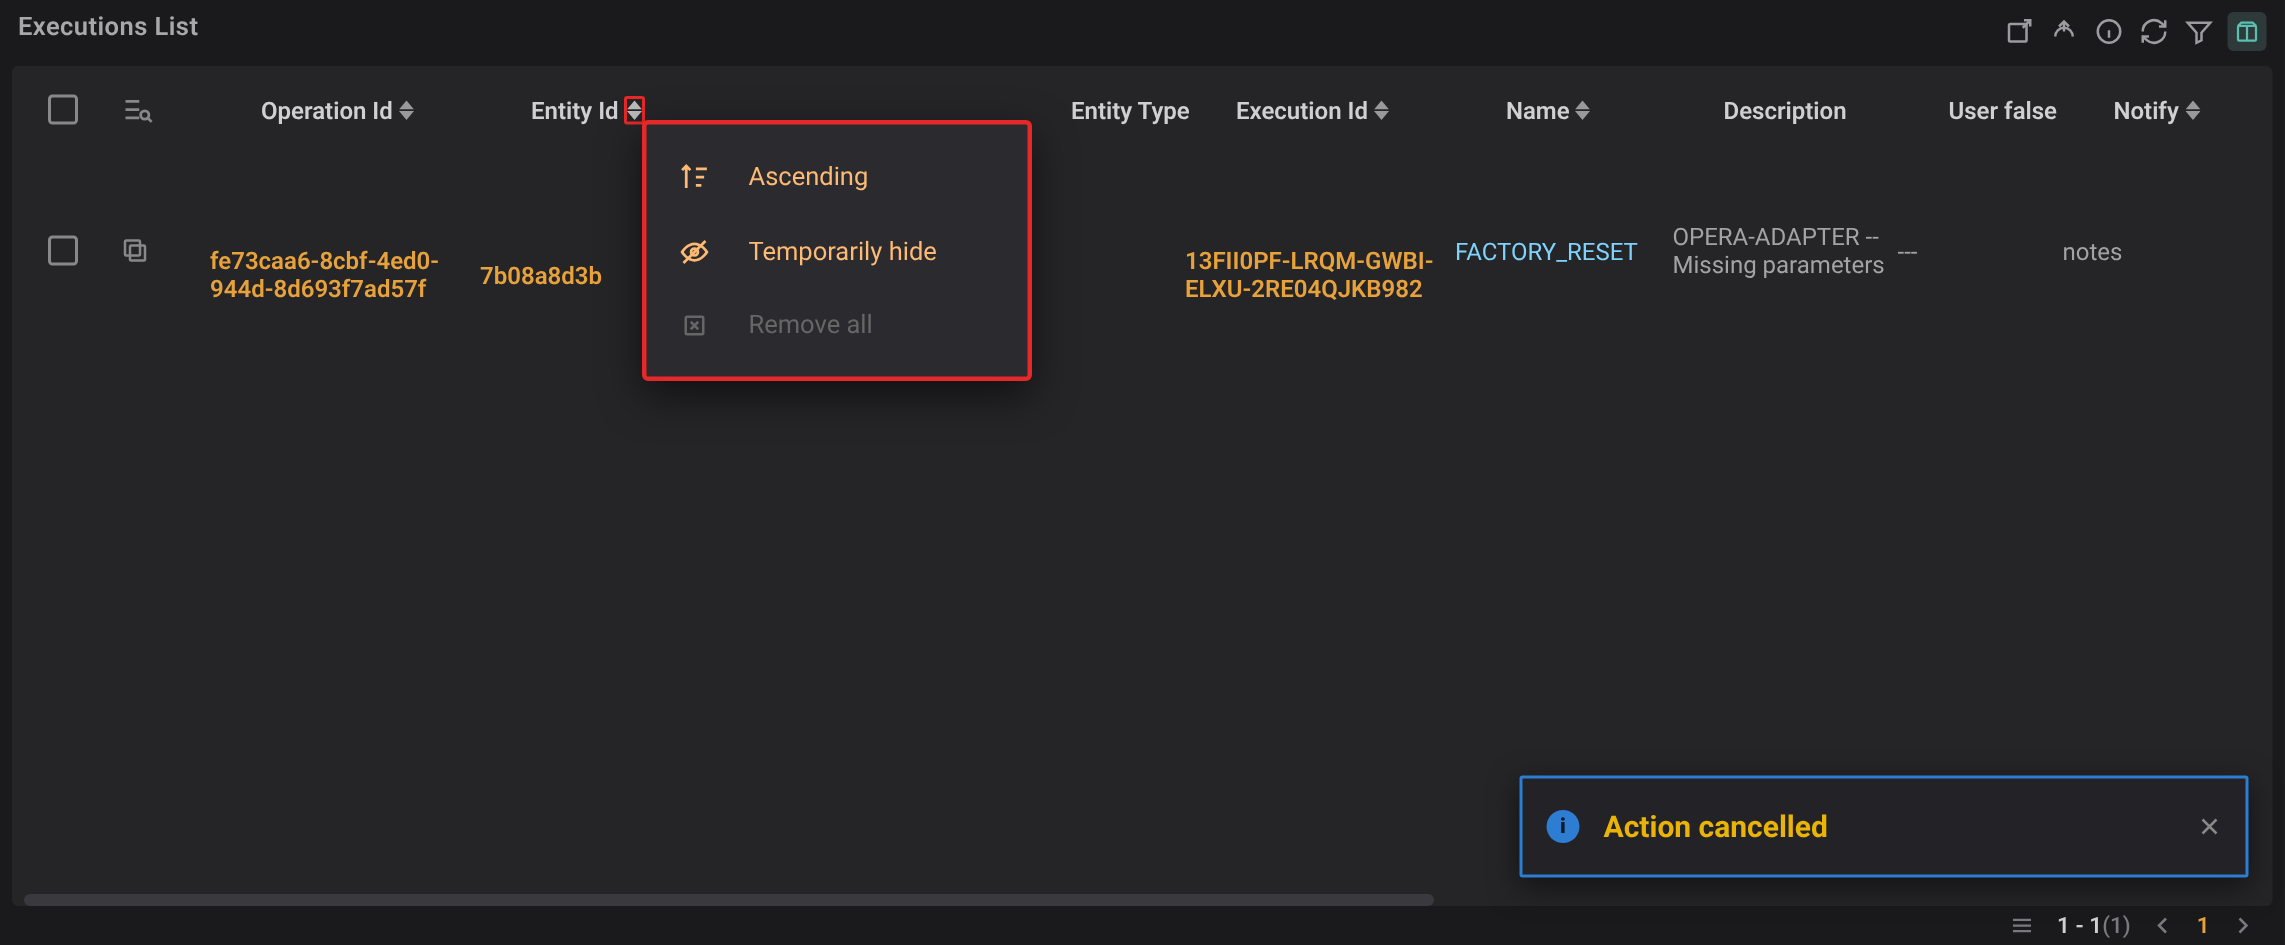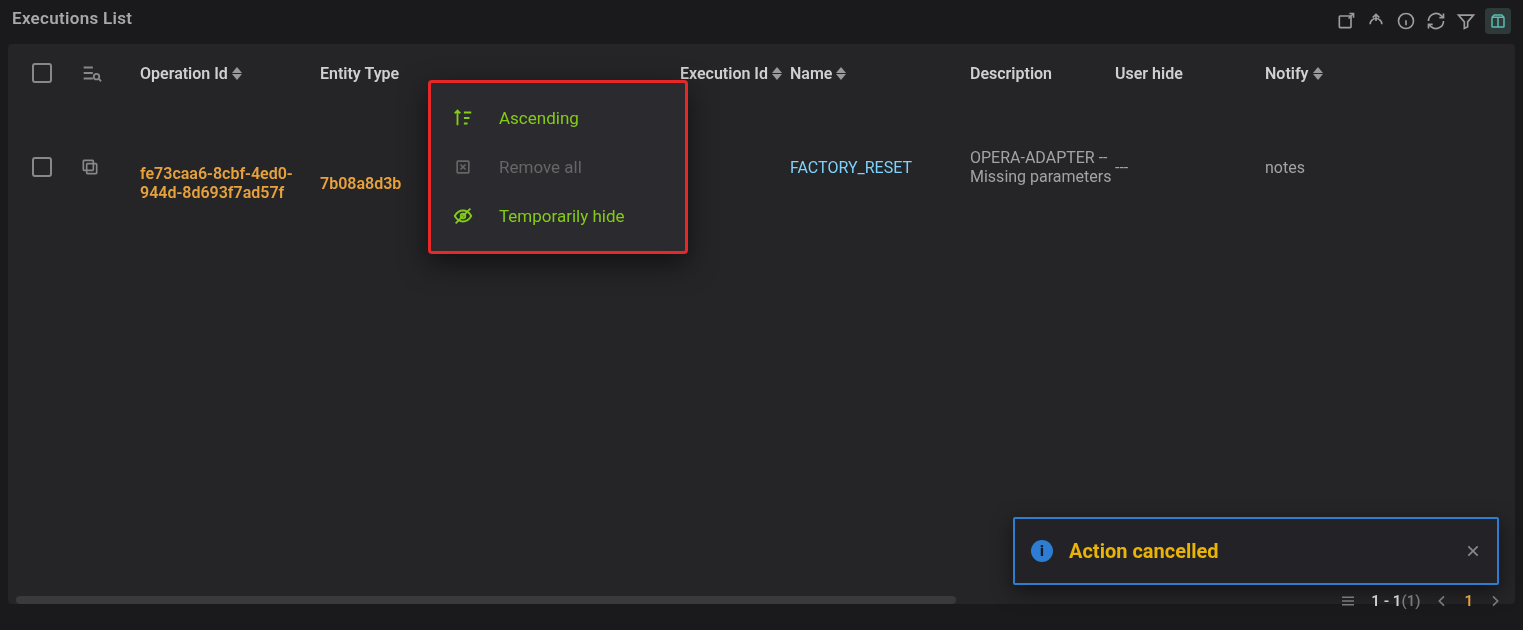--- a/index.html
+++ b/index.html
@@ -61,20 +61,21 @@
   padding: 18px 0 18px 12px;
   font-weight: 600;
   color: #d0d0d2;
   font-size: 16px;
 }
 .th {
   display: flex;
   align-items: center;
   gap: 4px;
   white-space: nowrap;
+  margin-left: 34px;
 }
 .sort-icon {
   display: inline-flex;
   flex-direction: column;
   line-height: 0;
   gap: 1px;
 }
 .sort-icon svg { width: 10px; height: 6px; }
 .sort-box {
   border: 2px solid #e62828;
@@ -105,21 +106,21 @@
   border: 3px solid #e62828;
   border-radius: 4px;
   box-shadow: 0 10px 28px rgba(0,0,0,.55);
   padding: 10px 0;
 }
 .dropdown-item {
   display: flex;
   align-items: center;
   gap: 24px;
   padding: 14px 20px;
-  color: #84cc16;
+  color: #fdba74;
   font-size: 17px;
   cursor: pointer;
 }
 .dropdown-item.disabled { color: #666; cursor: default; }
 .dropdown-icon { width: 24px; display: flex; justify-content: center; }
 .toast {
   position: absolute;
   right: 24px;
   bottom: 45px;
   width: 486px;
@@ -144,21 +145,21 @@
   align-items: center;
   justify-content: center;
   font-size: 14px;
 }
 .toast-text { font-weight: 700; color:#eab308; font-size:20px; }
 .toast-close { color:#888; cursor:pointer; font-size:18px; }
 .scrollbar-h { position:absolute; left:8px; bottom:0; height:8px; width:940px; background:#3a3a3e; border-radius:4px;}
 .pager {
   position: absolute;
   right: 20px;
-  bottom: 20px;
+  bottom: 4px;
   display: flex;
   align-items: center;
   gap: 14px;
   color: #cfcfd1;
   font-size: 15px;
   font-weight: 600;
 }
 .pager .dim { color:#7a7a7e; font-weight:500; }
 .pager .accent { color:#e8a23c; }
 .pager-icon { color:#7a7a7e; cursor:pointer; }
@@ -230,20 +231,31 @@
       <span class="sort-icon">
         <svg viewBox="0 0 10 6">
             <path d="M5 0L0 6h10z" fill="#999"></path>
           </svg>
         <svg viewBox="0 0 10 6">
             <path d="M5 6L0 0h10z" fill="#999"></path>
           </svg>
       </span>
     </div>
     <div class="th">
+      <span>Entity Id</span>
+      <span class="sort-icon sort-box">
+        <svg viewBox="0 0 10 6">
+            <path d="M5 0L0 6h10z" fill="#bbb"></path>
+          </svg>
+        <svg viewBox="0 0 10 6">
+            <path d="M5 6L0 0h10z" fill="#bbb"></path>
+          </svg>
+      </span>
+    </div>
+    <div class="th">
       <span>Entity Type</span>
     </div>
     <div class="th">
       <span>Execution Id</span>
       <span class="sort-icon">
         <svg viewBox="0 0 10 6">
             <path d="M5 0L0 6h10z" fill="#999"></path>
           </svg>
         <svg viewBox="0 0 10 6">
             <path d="M5 6L0 0h10z" fill="#999"></path>
@@ -258,21 +270,21 @@
           </svg>
         <svg viewBox="0 0 10 6">
             <path d="M5 6L0 0h10z" fill="#999"></path>
           </svg>
       </span>
     </div>
     <div class="th">
       <span>Description</span>
     </div>
     <div class="th">
-      <span>User hide</span>
+      <span>User false</span>
     </div>
     <div class="th">
       <span>Notify</span>
       <span class="sort-icon">
         <svg viewBox="0 0 10 6">
             <path d="M5 0L0 6h10z" fill="#999"></path>
           </svg>
         <svg viewBox="0 0 10 6">
             <path d="M5 6L0 0h10z" fill="#999"></path>
           </svg>
@@ -286,57 +298,58 @@
       </div>
     <div class="filter-col-icon">
       <svg viewBox="0 0 24 24" width="20" height="20" fill="none" stroke="currentColor" stroke-width="2">
           <rect x="8" y="8" width="12" height="12" rx="1"></rect>
           <rect x="4" y="4" width="12" height="12" rx="1"></rect>
         </svg>
     </div>
     <div class="link">fe73caa6-8cbf-4ed0-944d-8d693f7ad57f</div>
     <div class="link">7b08a8d3b</div>
     <div></div>
+    <div class="link">13FII0PF-LRQM-GWBI-ELXU-2RE04QJKB982</div>
     <div class="cell">FACTORY_RESET</div>
     <div class="cell-dim">OPERA-ADAPTER -- Missing parameters</div>
     <div class="cell-dim">---</div>
     <div class="cell-dim">notes</div>
   </div>
 
   <div class="scrollbar-h"></div>
 </div>
 
 <div class="dropdown">
   <div class="dropdown-item">
     <span class="dropdown-icon">
       <svg viewBox="0 0 24 24" width="22" height="22" fill="none" stroke="currentColor" stroke-width="2">
           <path d="M6 20V4M3 7l3-3 3 3"></path>
           <path d="M13 6h8M13 12h6M13 18h4"></path>
         </svg>
     </span>
     <span>Ascending</span>
   </div>
-  <div class="dropdown-item disabled">
-    <span class="dropdown-icon">
-      <svg viewBox="0 0 24 24" width="20" height="20" fill="none" stroke="currentColor" stroke-width="2">
-          <rect x="5" y="5" width="14" height="14" rx="1"></rect>
-          <path d="M9 9l6 6M15 9l-6 6"></path>
-        </svg>
-    </span>
-    <span>Remove all</span>
-  </div>
   <div class="dropdown-item">
     <span class="dropdown-icon">
       <svg viewBox="0 0 24 24" width="22" height="22" fill="none" stroke="currentColor" stroke-width="2">
           <path d="M3 12s3.5-6 9-6 9 6 9 6-3.5 6-9 6-9-6-9-6z"></path>
           <circle cx="12" cy="12" r="2.5"></circle>
           <path d="M4 20L20 4"></path>
         </svg>
     </span>
     <span>Temporarily hide</span>
+  </div>
+  <div class="dropdown-item disabled">
+    <span class="dropdown-icon">
+      <svg viewBox="0 0 24 24" width="20" height="20" fill="none" stroke="currentColor" stroke-width="2">
+          <rect x="5" y="5" width="14" height="14" rx="1"></rect>
+          <path d="M9 9l6 6M15 9l-6 6"></path>
+        </svg>
+    </span>
+    <span>Remove all</span>
   </div>
 </div>
 
 <div class="toast">
   <div class="toast-left">
     <div class="toast-icon">i</div>
     <div class="toast-text">Action cancelled</div>
   </div>
   <div class="toast-close">
     <svg viewBox="0 0 24 24" width="16" height="16" stroke="currentColor" stroke-width="2.5">

